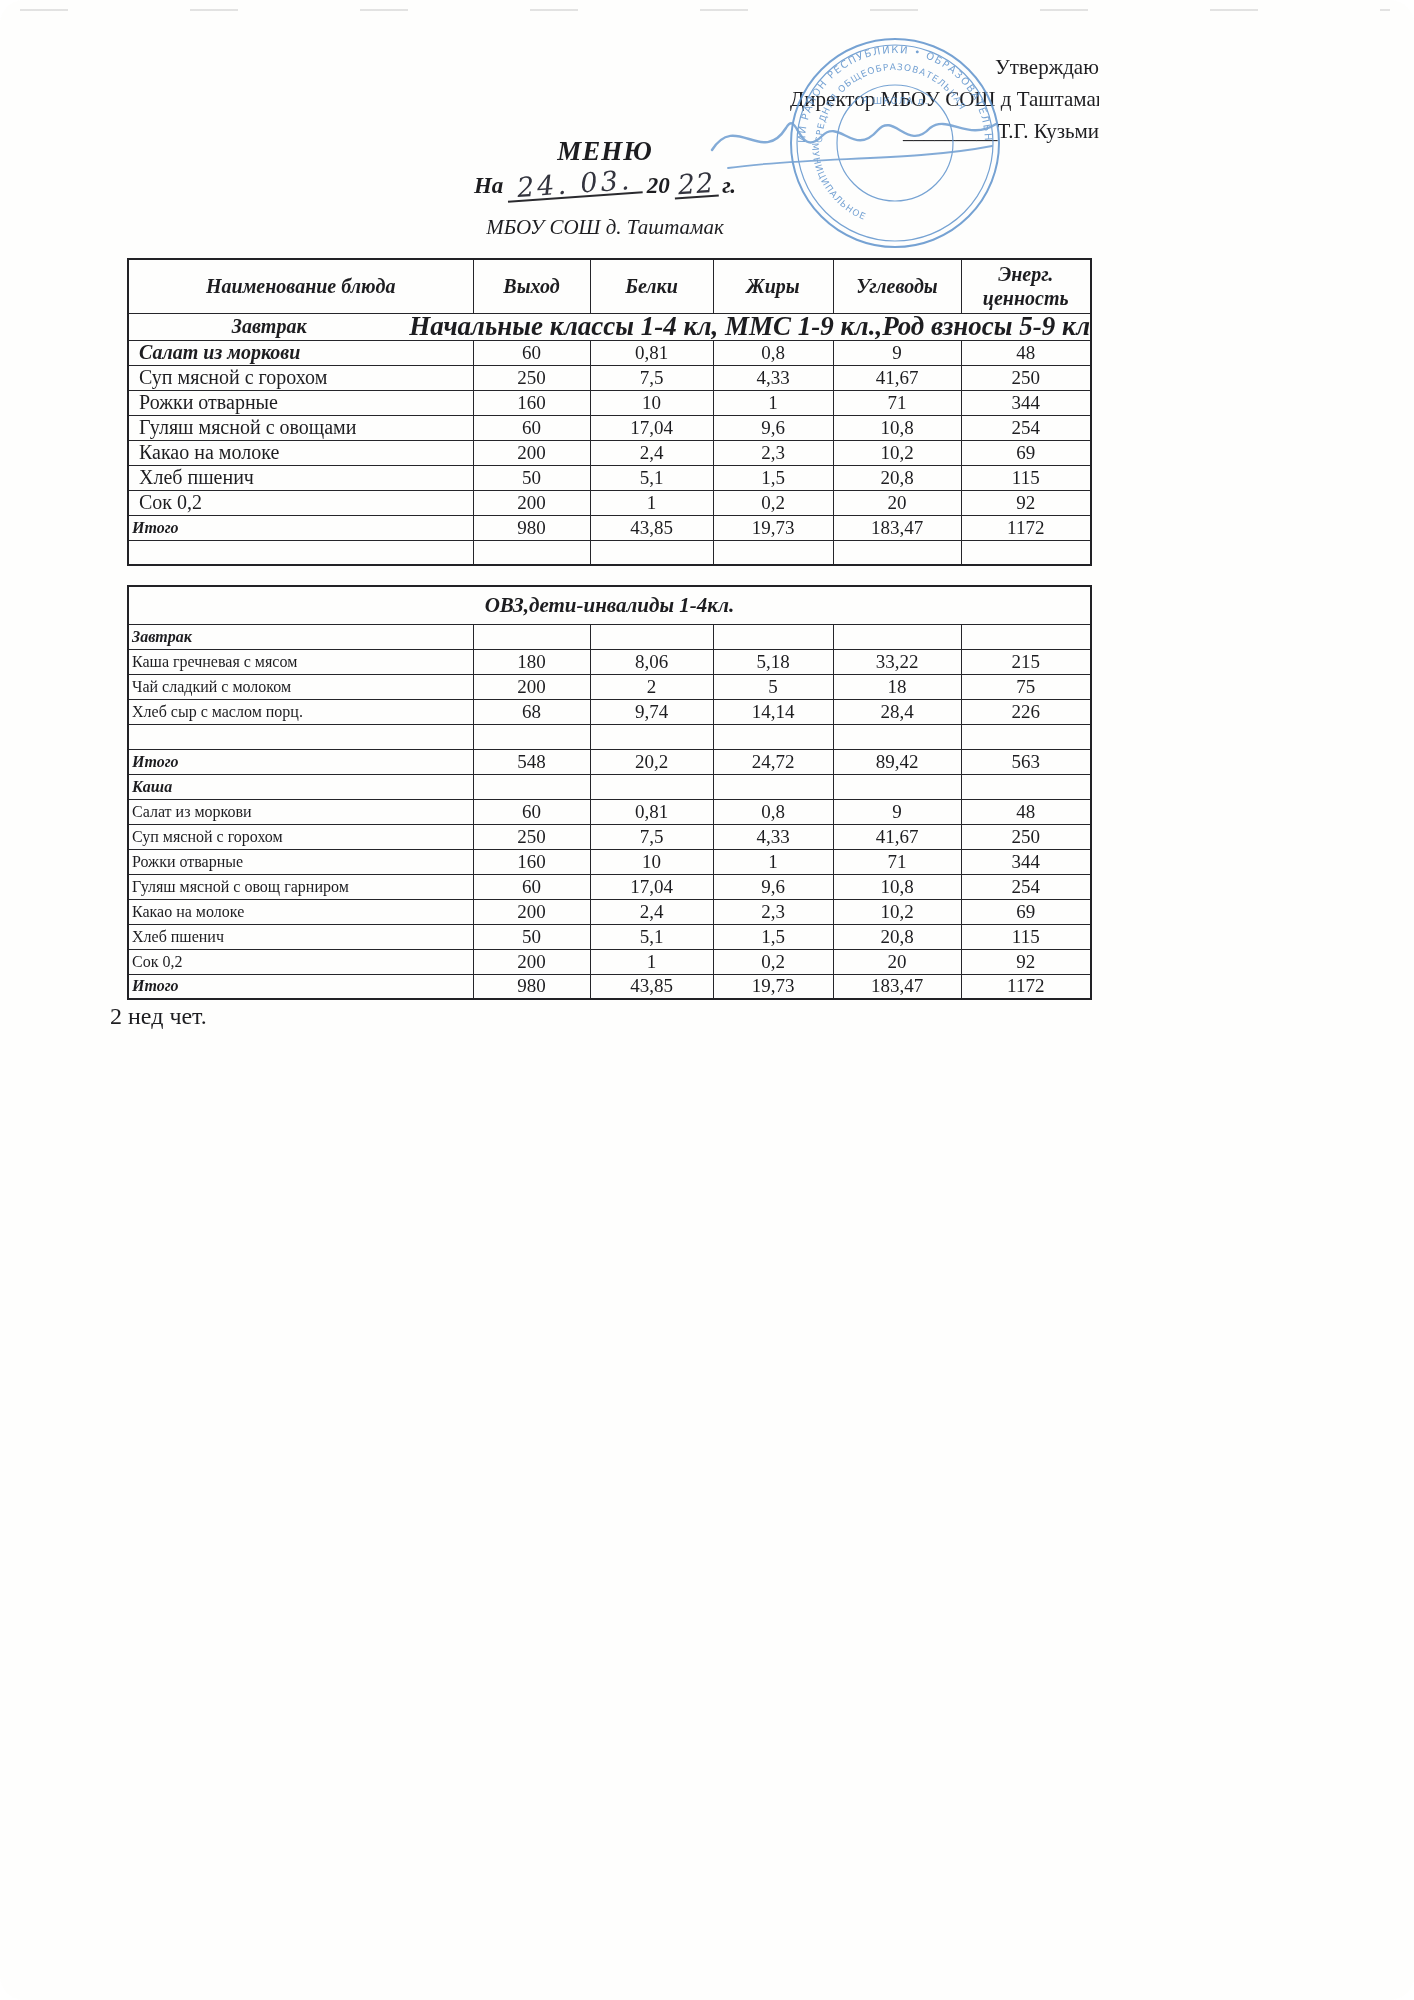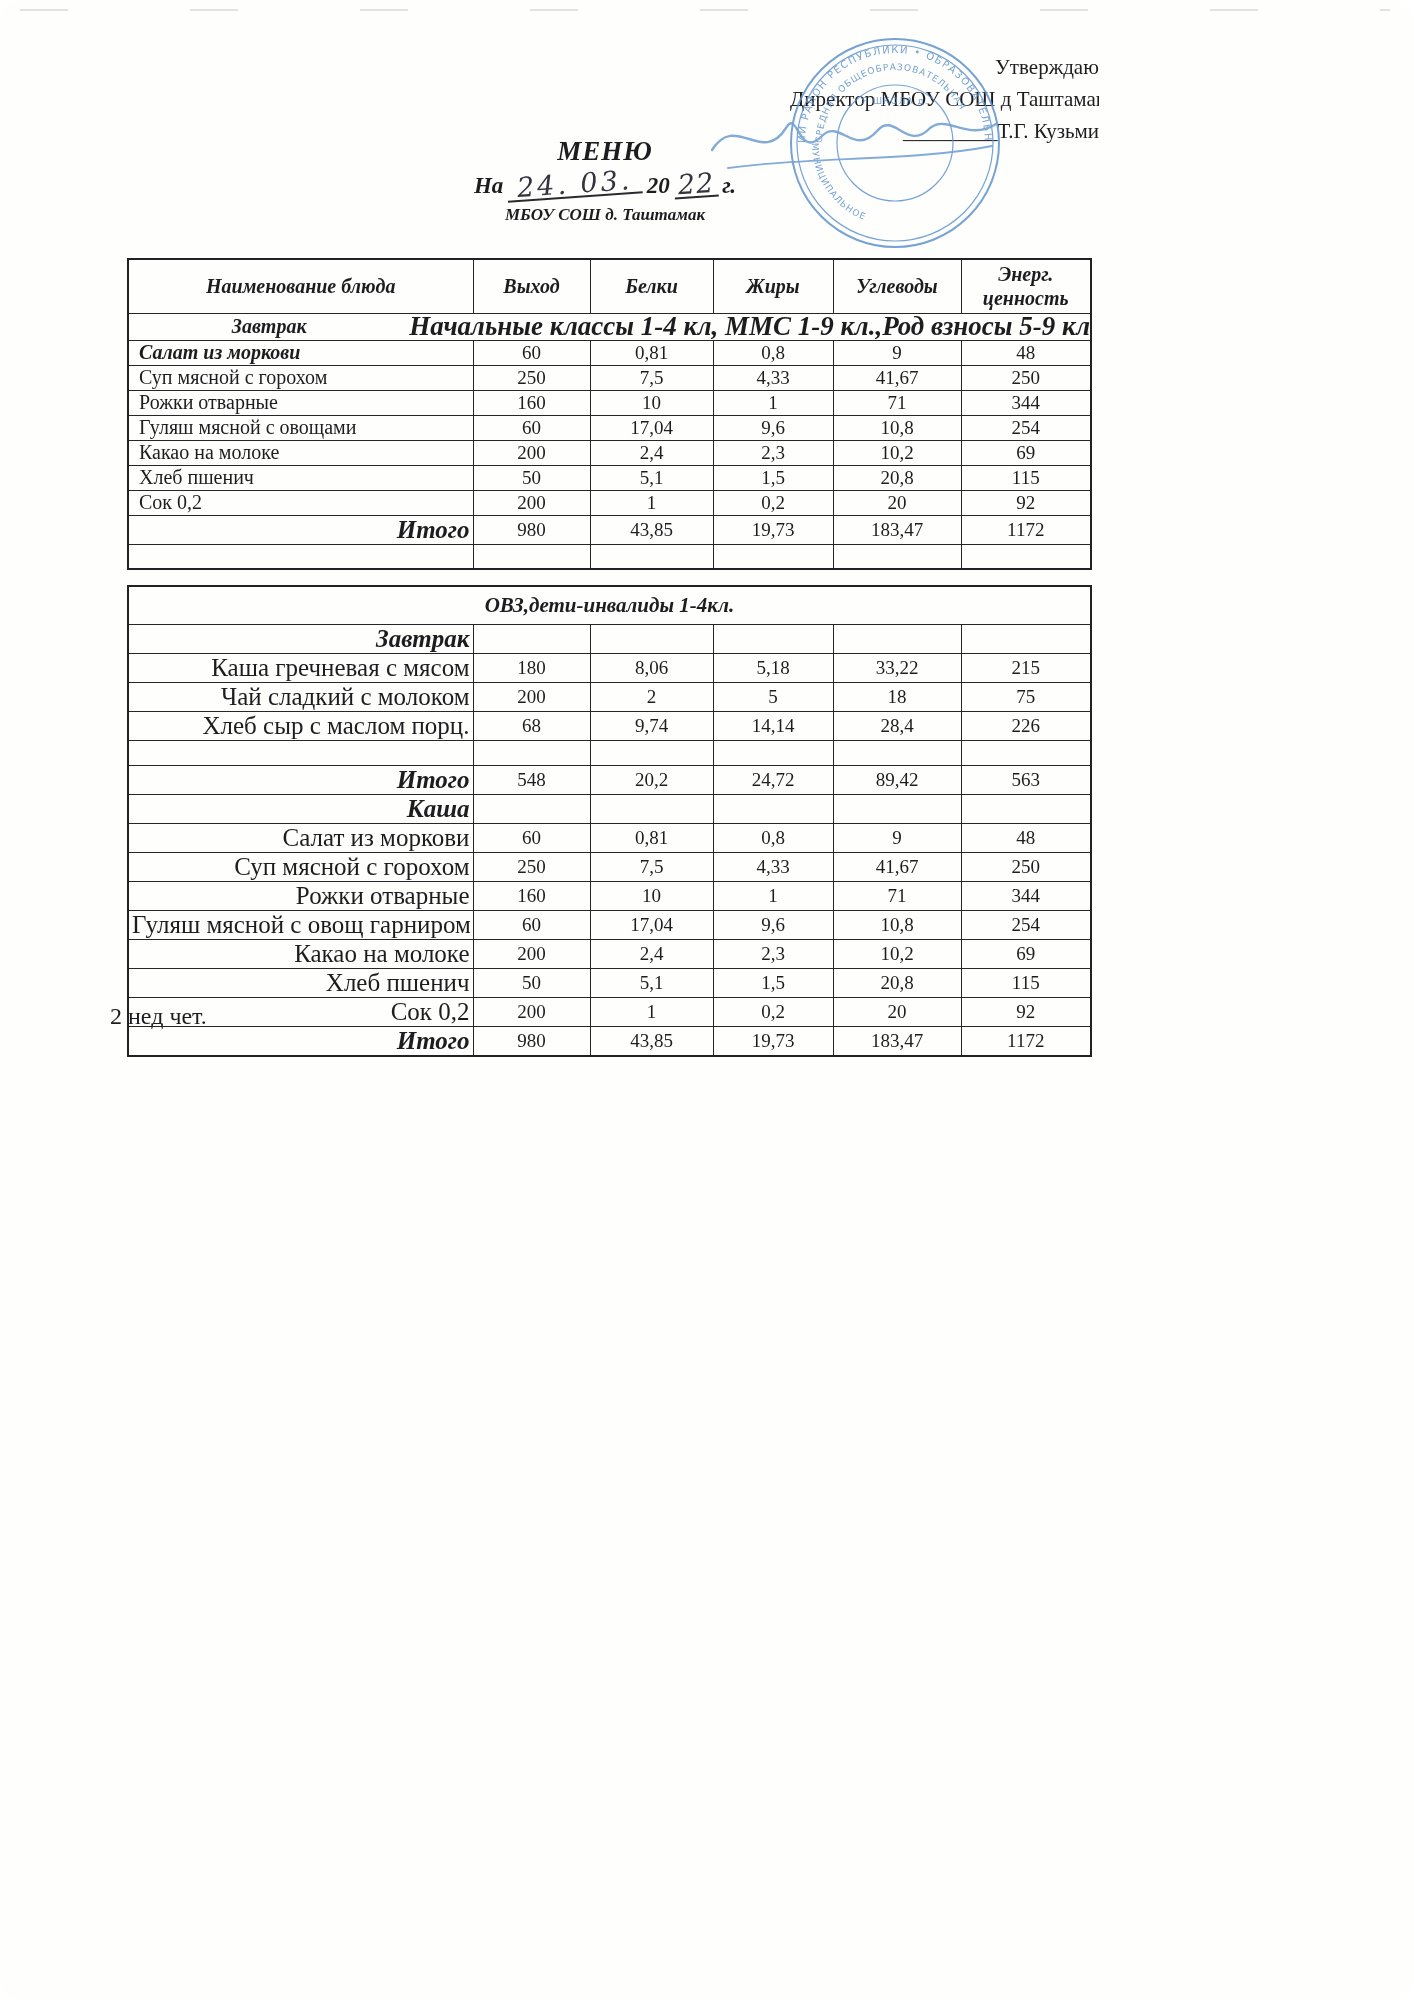--- a/index.html
+++ b/index.html
@@ -22,31 +22,31 @@
   .stamp-text-sm { font-family:"DejaVu Sans", sans-serif; font-size:9px; letter-spacing:1px; }
 
   
   .title-block { position:absolute; left:330px; top:136px; width:550px; text-align:center; }
   .menu-title { font-size:27px; font-weight:bold; font-style:italic; letter-spacing:1px; }
   .date-line { margin-top:5px; font-size:23px; font-weight:bold; font-style:italic; }
   .hand { display:inline-block; font-family:"DejaVu Serif", serif; font-style:italic; font-weight:normal;
           color:#33343e; font-size:27px; letter-spacing:3px; transform:rotate(-4deg);
           border-bottom:2px solid #2a2a2e; padding:0 10px 0 10px; margin:0 4px; line-height:24px; }
   .hand-yy { min-width:34px; padding:0 4px; letter-spacing:1px; }
-  .school { margin-top:6px; font-size:17px; font-weight:bold; font-style:italic; }
+  .school { margin-top:16px; font-size:21px; font-weight:normal; font-style:italic; }
 
   
   table.menu { position:absolute; left:127px; width:963px; border-collapse:collapse;
                table-layout:fixed; border:2px solid #222226; }
   table.t1 { top:258px; }
   table.t2 { top:585px; }
   td { border:1px solid #26262a; height:25px; font-size:19px; text-align:center;
        padding:0 3px; overflow:hidden; white-space:nowrap; vertical-align:middle; }
   td.name { text-align:left; padding-left:10px; font-size:20px; }
-  td.namec { text-align:right; font-size:25px;font-family:Liberation Serif, serif; }
+  td.namec { text-align:left; font-size:16px;font-family:Liberation Serif, serif; }
   .bi { font-weight:bold; font-style:italic; }
   tr.hdr td { font-weight:bold; font-style:italic; font-size:20px; height:54px;
               white-space:normal; line-height:24px; }
   .seccell { padding:0; }
   .secflex { display:flex; align-items:center; height:26px; }
   .secflex .sec1 { width:340px; text-align:center; font-weight:bold; font-style:italic; font-size:20px; }
   .secflex .sec2 { flex:1; text-align:center; font-weight:bold; font-style:italic; font-size:27px; }
   tr.ovz td { height:38px; font-size:21px; }
   .footer-note { position:absolute; left:110px; top:1003px; font-size:24px; }
 </style>

